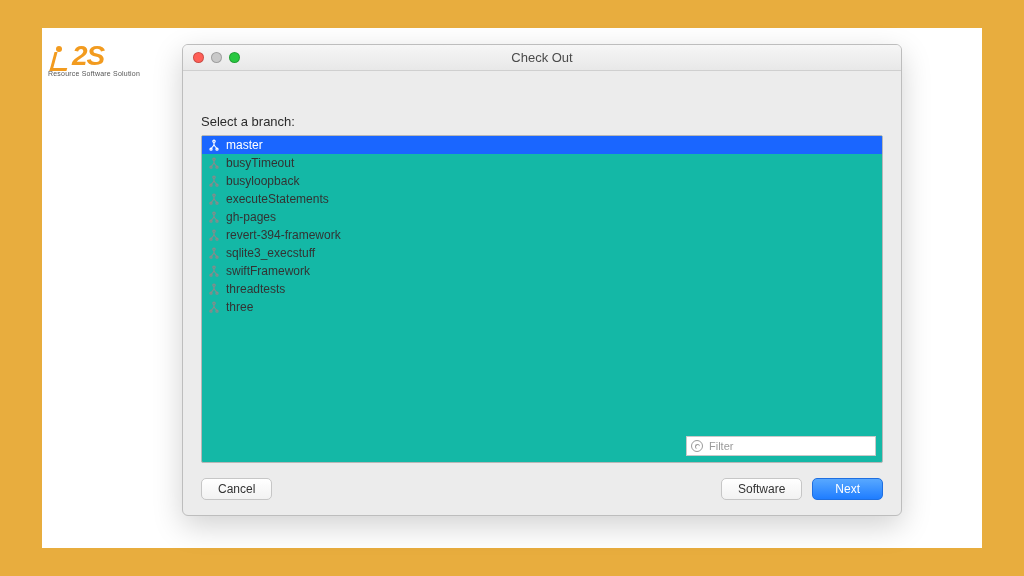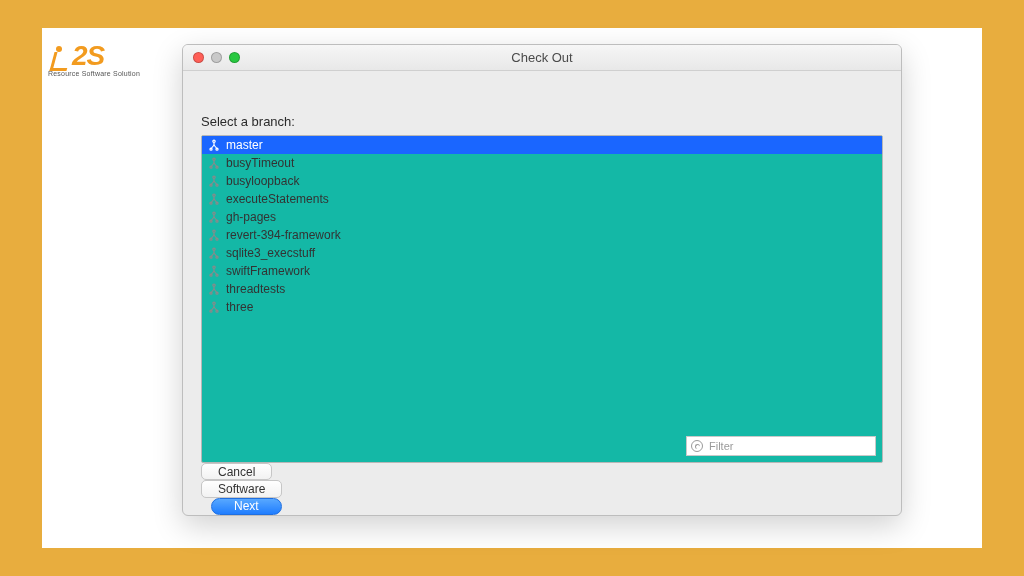--- a/index.html
+++ b/index.html
@@ -154,42 +154,41 @@
     position: absolute;
     left: 3px; top: 3px;
     width: 4px; height: 4px;
     border-left: 1.2px solid #9a9a9a;
     border-top: 1.2px solid #9a9a9a;
     border-radius: 50%;
   }
 
   .button-row {
     height: 52px;
-    display: flex; align-items: flex-start;
+    display: flex; align-items: center;
     padding: 0 18px;
-    flex-direction: column;
   }
   .btn {
     height: 22px;
     padding: 0 16px;
     font-size: 12px;
     border-radius: 5px;
     border: 1px solid #c6c6c6;
     background: linear-gradient(#ffffff, #f2f2f2);
     color: #333;
     cursor: default;
   }
   .btn.primary {
     background: linear-gradient(#58a8ff, #1f7dff);
     border: 1px solid #1f6fe0;
     color: #ffffff;
     padding: 0 22px;
   }
   .button-row .spacer { flex: 1; }
-  .button-row .btn + .btn { margin-left: 10px; border-radius: 9px; }
+  .button-row .btn + .btn { margin-left: 10px; }
 </style>
 </head>
 <body>
 
 <div class="outer">
   <div class="page">
 
     <div class="logo">
       <div class="logo-main">
         <span class="figure"></span><span>2S</span>

